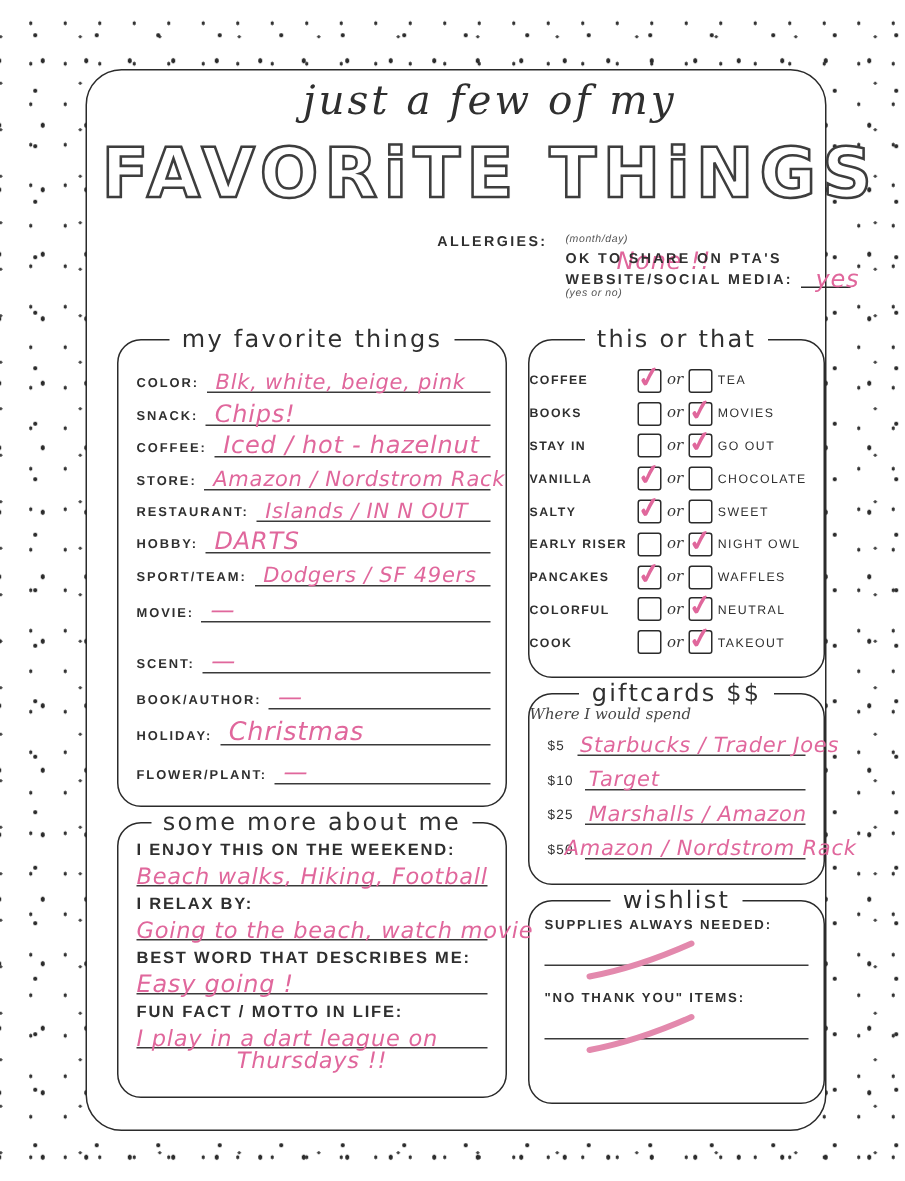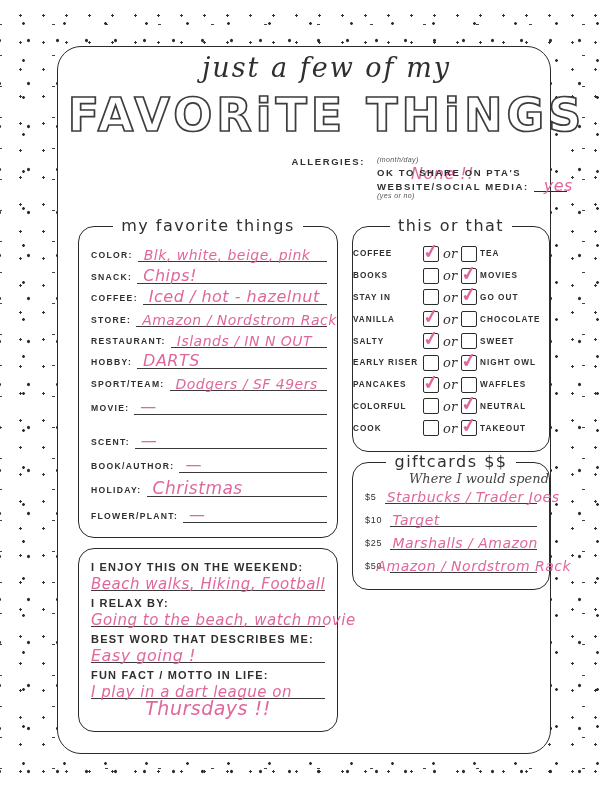--- a/index.html
+++ b/index.html
@@ -31,36 +31,36 @@
   .fill-line{border-bottom:1.4px solid #2b2b2b;display:inline-block;vertical-align:bottom;}
   .ink{font-family:"DejaVu Sans",sans-serif;font-style:italic;color:#e0679c;
        font-size:16px;letter-spacing:.5px;white-space:nowrap;line-height:1;}
   .ink-sm{font-size:14px;}
 
   
   .box{position:absolute;border:1.6px solid #2b2b2b;border-radius:16px;background:transparent;}
   .box-title{position:absolute;top:-11px;left:0;right:0;text-align:center;}
   .box-title span{background:#fff;padding:0 8px;font-family:"DejaVu Sans",sans-serif;
                   font-size:16px;letter-spacing:1.5px;color:#2f2f2f;}
-  .box-sub{position:absolute;top:8px;left:0;right:0;text-align:right;
-           font-family:"DejaVu Serif",serif;font-style:italic;font-size:13px;color:#444;}
+  .box-sub{position:absolute;top:8px;left:0;right:0;text-align:left;
+           font-family:"DejaVu Serif",serif;font-style:italic;font-size:10px;color:#444;}
 
   
   .f-row{display:flex;align-items:flex-end;height:21.4px;padding:0 10px 0 12px;}
   .f-row .lbl{font-size:8.6px;letter-spacing:1.3px;flex-shrink:0;padding-bottom:2px;}
   .f-val{flex:1;border-bottom:1.2px solid #3a3a3a;margin-left:5px;position:relative;height:100%;}
   .f-val .ink{position:absolute;left:6px;bottom:-1px;}
 
   
   .t-row{display:flex;align-items:center;height:21.8px;justify-content:center;}
   .t-left{width:74px;text-align:left;font-size:8.2px;letter-spacing:1px;font-weight:bold;color:#2f2f2f;}
-  .t-right{width:76px;text-align:left;font-size:8.2px;letter-spacing:1px;font-weight:bold;color:#2f2f2f;}
+  .t-right{width:76px;text-align:left;font-size:8.2px;letter-spacing:1px;font-weight:normal;color:#2f2f2f;}
   .cbox{width:14px;height:14px;border:1.5px solid #2b2b2b;border-radius:2px;margin:0 3px;
         position:relative;flex-shrink:0;}
-  .or{font-family:"DejaVu Serif",serif;font-style:italic;font-size:13px;color:#333;margin:0 1px;}
+  .or{font-family:"DejaVu Serif",serif;font-style:italic;font-size:10px;color:#333;margin:0 1px;}
   .cbox.checked::after{content:"\2713";position:absolute;left:-1px;top:-7px;color:#e0679c;
         font-size:19px;font-weight:bold;transform:rotate(-8deg);}
 
   
   .g-row{display:flex;align-items:flex-end;height:23px;padding:0 12px;}
   .g-row .lbl{font-size:9px;letter-spacing:.8px;flex-shrink:0;padding-bottom:2px;font-weight:normal;}
   .g-val{flex:1;border-bottom:1.2px solid #3a3a3a;margin-left:8px;position:relative;height:100%;}
   .g-val .ink{position:absolute;left:2px;bottom:-1px;}
 
   
@@ -282,33 +282,53 @@
         </div>
       <div class="g-row">
           <span class="lbl">$50</span>
           <span class="g-val">
             <span class="ink ink-sm" style="left:-14px;">Amazon / Nordstrom Rack</span>
           </span>
         </div>
     </div>
   </div>
 
+  <div class="box" style="left:352px;top:600px;width:196px;height:134px;">
+    <div class="box-title"><span>wishlist</span></div>
+    <div class="w-lbl">SUPPLIES ALWAYS NEEDED:</div>
+    <div class="w-line">
+      <span class="slash">
+        <svg width="74" height="26" viewBox="0 0 74 26">
+            <path d="M2 24 Q 34 18 70 2" stroke="#e389ad" stroke-width="4" fill="none" stroke-linecap="round"></path>
+          </svg>
+      </span>
+    </div>
+    <div class="w-lbl" style="padding-top:16px;">"NO THANK YOU" ITEMS:</div>
+    <div class="w-line">
+      <span class="slash">
+        <svg width="74" height="26" viewBox="0 0 74 26">
+            <path d="M2 24 Q 34 18 70 2" stroke="#e389ad" stroke-width="4" fill="none" stroke-linecap="round"></path>
+          </svg>
+      </span>
+    </div>
+  </div>
 
   <div class="box" style="left:78px;top:548px;width:258px;height:182px;">
+    <div class="box-title"><span>some more about me</span></div>
     <div class="a-lbl" style="padding-top:12px;">I ENJOY THIS ON THE WEEKEND:</div>
     <div class="a-line">
         <span class="ink" style="font-size:15px;">Beach walks, Hiking, Football</span>
       </div>
     <div class="a-lbl">I RELAX BY:</div>
     <div class="a-line">
         <span class="ink" style="font-size:15px;">Going to the beach, watch movie</span>
       </div>
     <div class="a-lbl">BEST WORD THAT DESCRIBES ME:</div>
     <div class="a-line">
         <span class="ink">Easy going !</span>
       </div>
     <div class="a-lbl">FUN FACT / MOTTO IN LIFE:</div>
     <div class="a-line">
         <span class="ink" style="font-size:15px;">I play in a dart league on</span>
       </div>
-    <div style="position:relative;height:20px;overflow:visible;text-align:center;"><span class="ink" style="font-size:19px;">Thursdays  !!</span></div>
+    <div style="position:relative;height:20px;overflow:visible;text-align:center;"><span class="ink" style="font-size:15px;">Thursdays  !!</span></div>
   </div>
 </div>
 
 </body></html>

